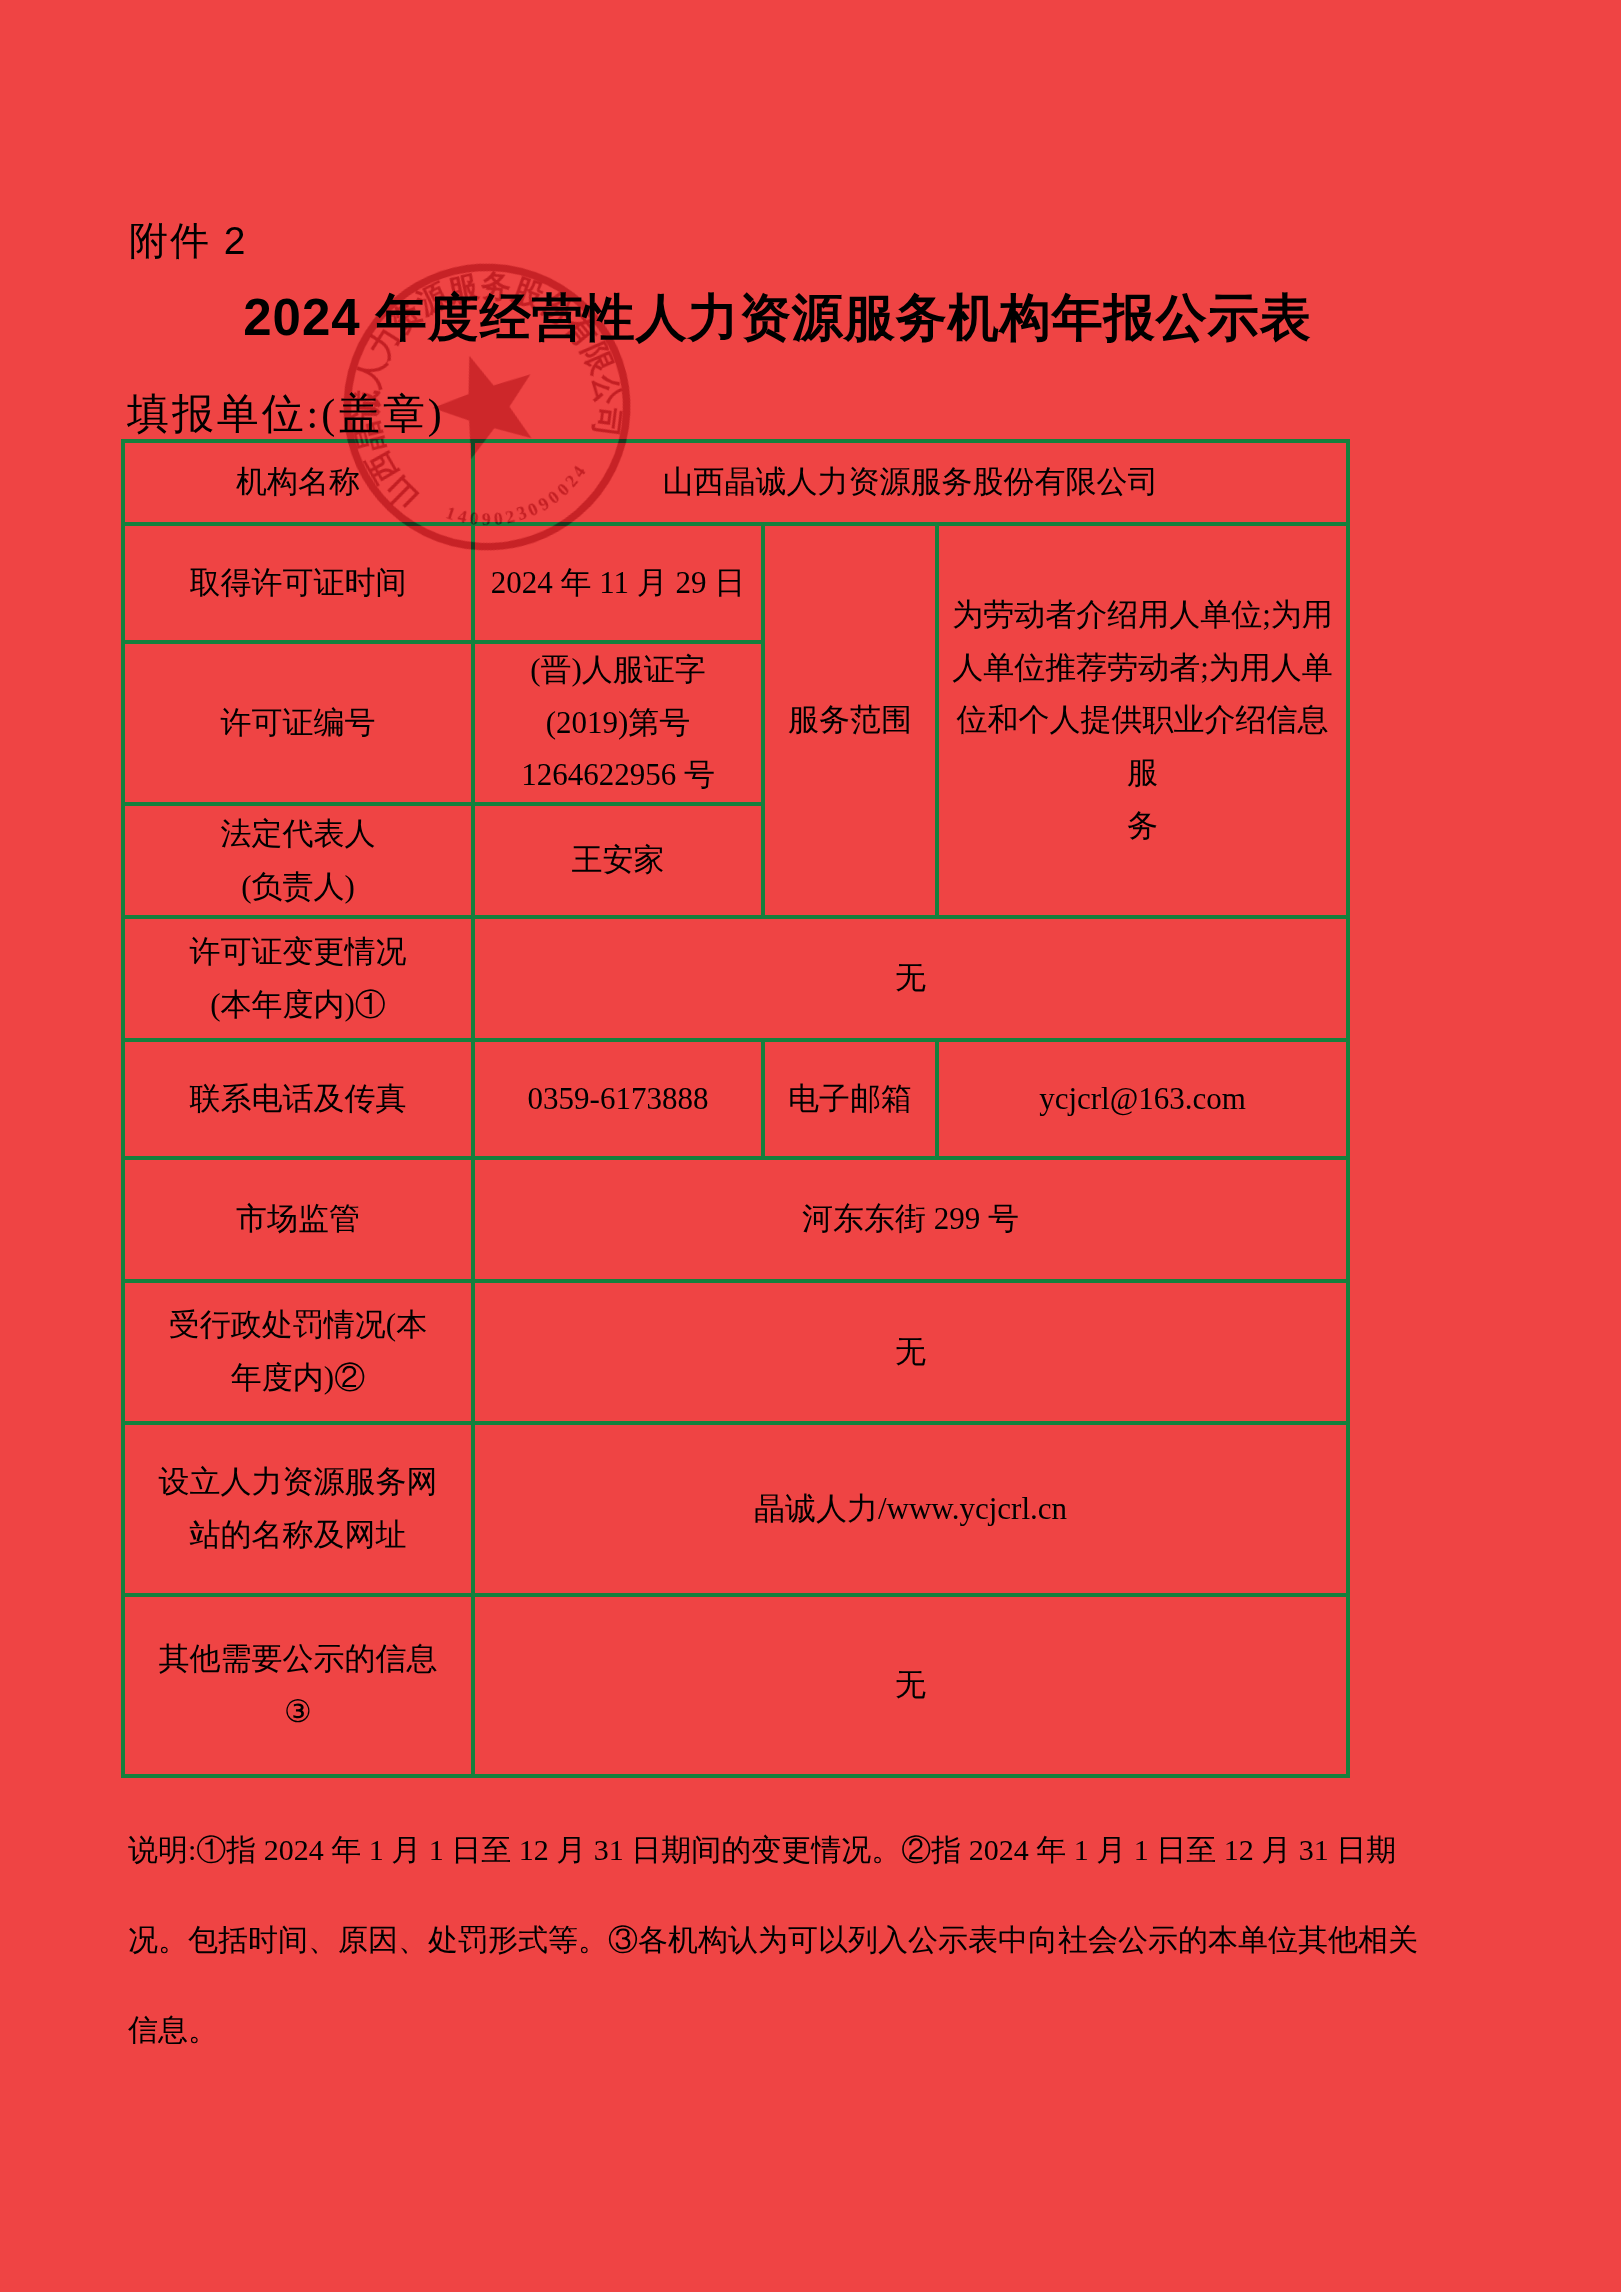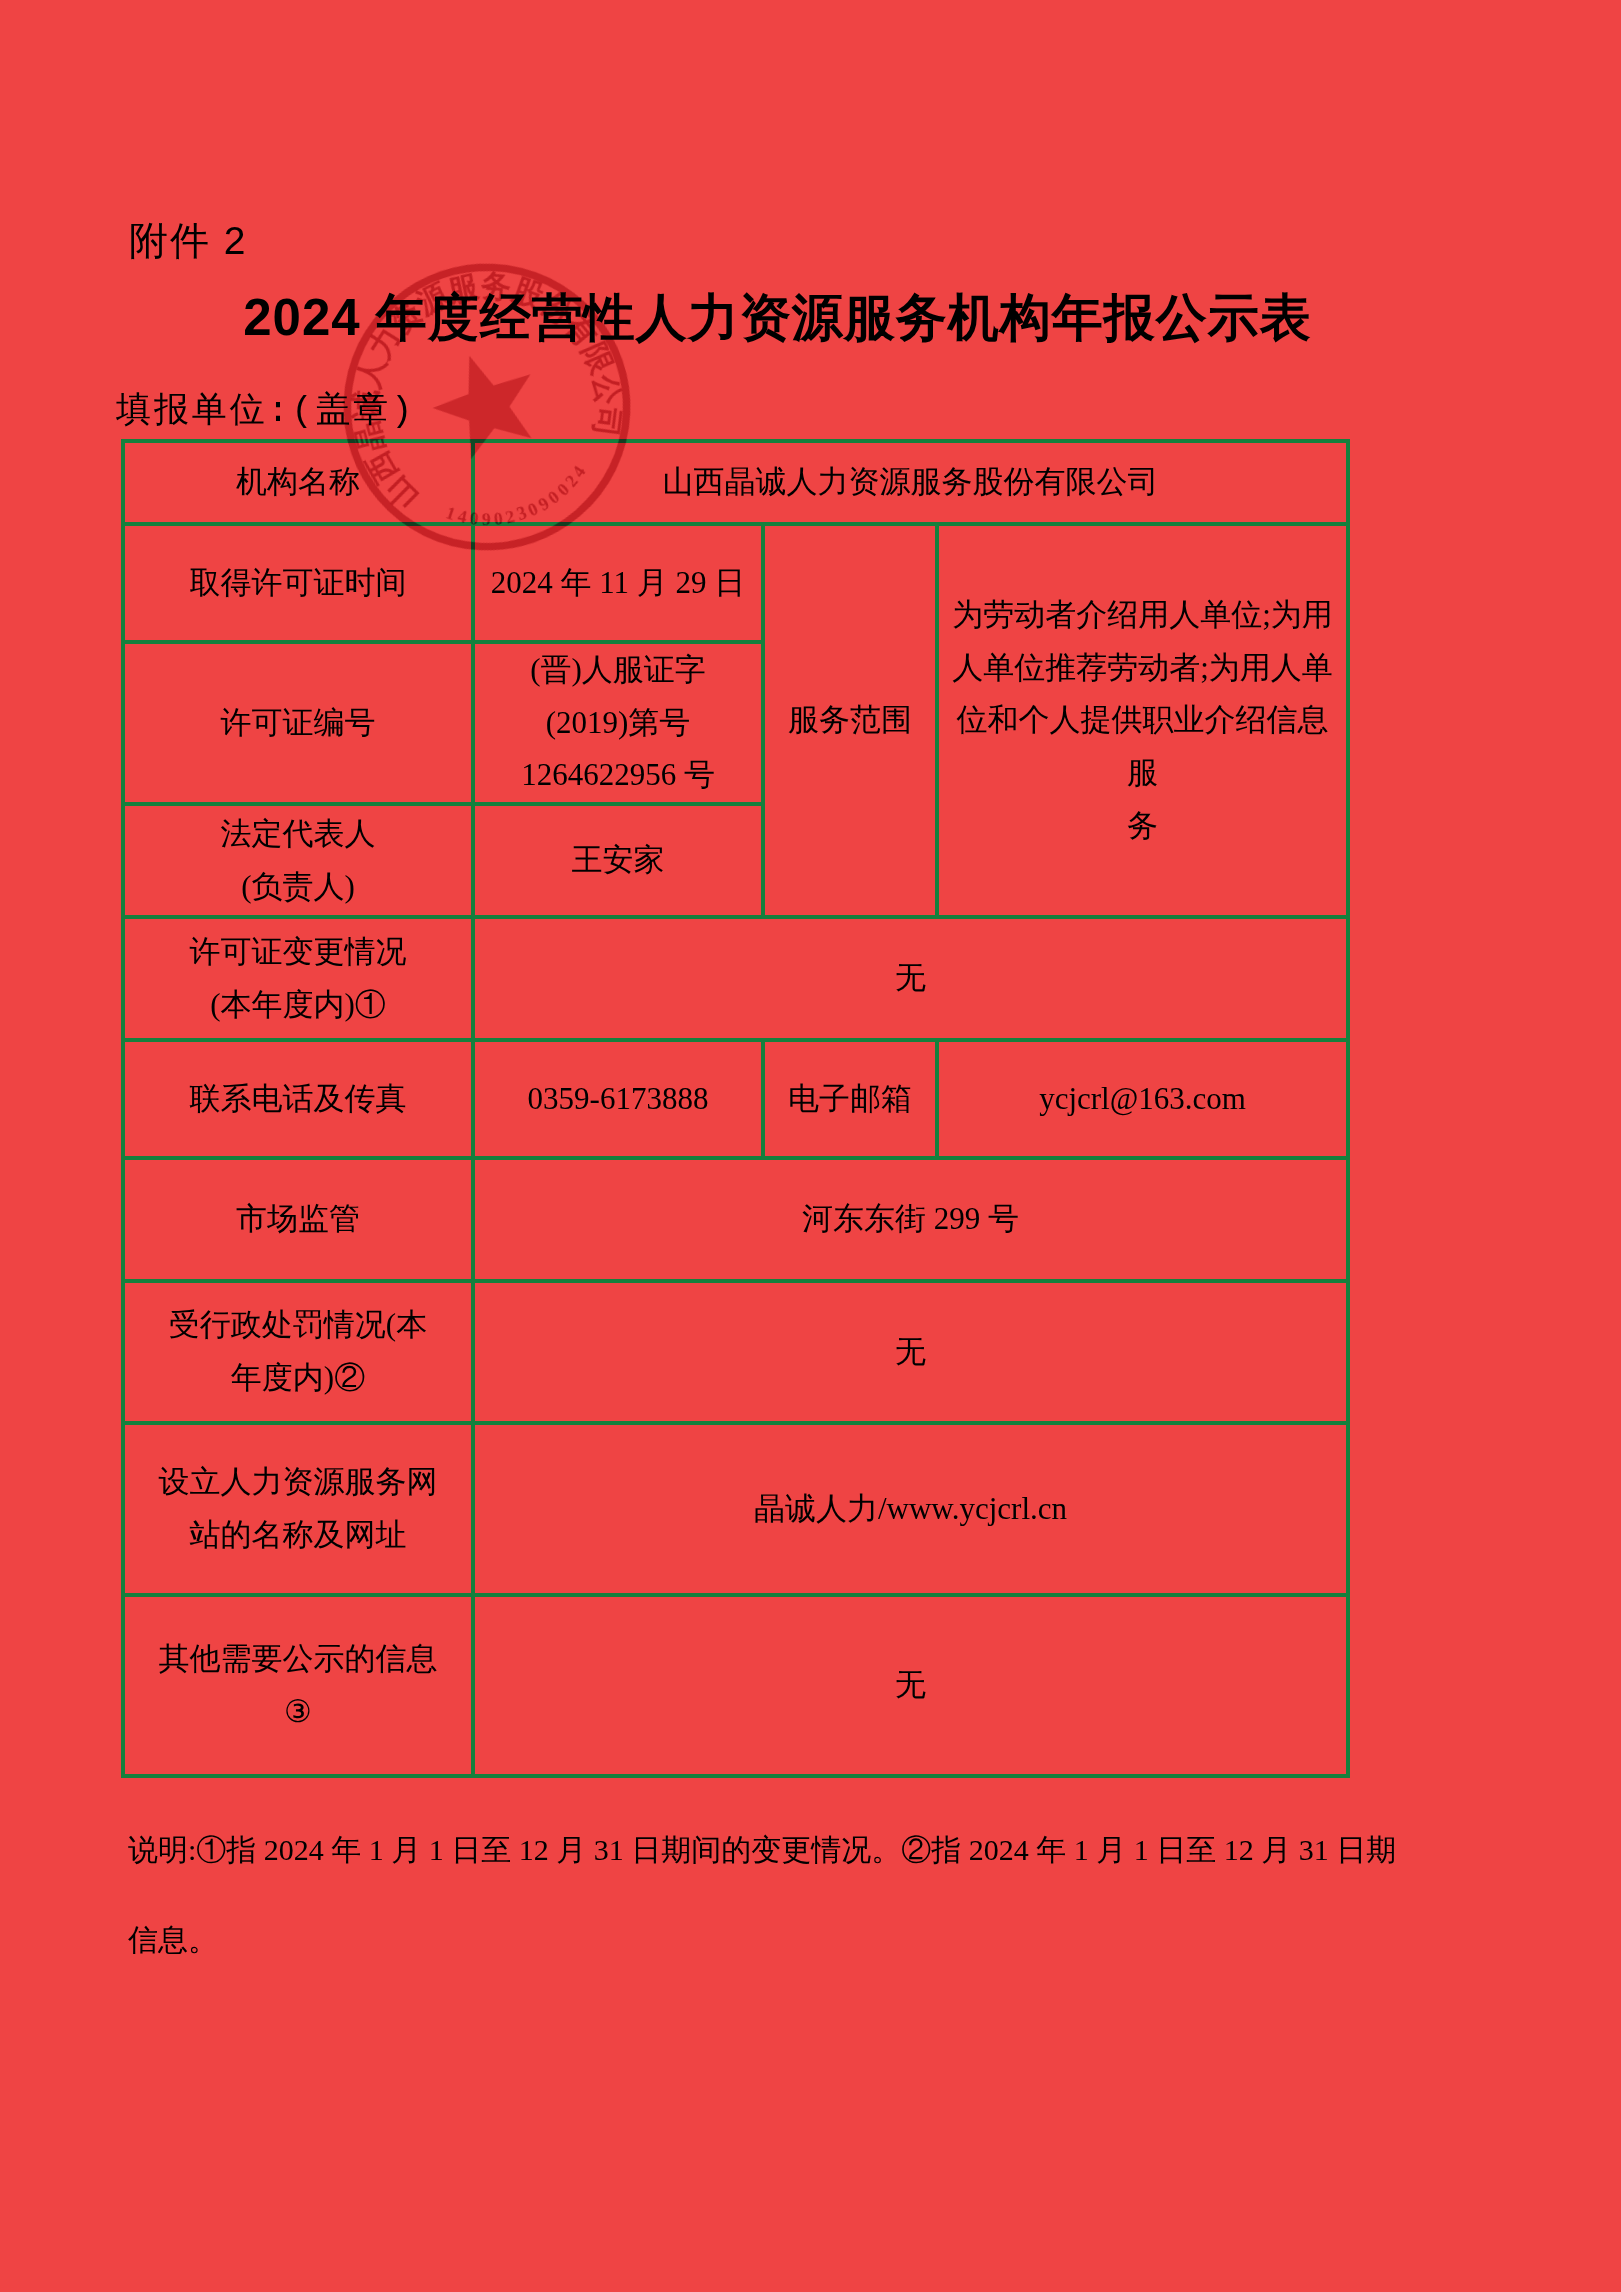--- a/index.html
+++ b/index.html
@@ -19,22 +19,22 @@
   }
   .doc-title {
     position:absolute; left:121px; top:284px; width:1313px;
     text-align:center;
     font-size:51px; font-weight:700;
     font-family:Liberation Sans, sans-serif;
     letter-spacing:1px;
     white-space:nowrap;
   }
   .fill-unit {
-    position:absolute; left:116px; top:386px;
-    font-size:35px; letter-spacing:2.9px;font-family:Liberation Mono, monospace;
+    position:absolute; left:127px; top:386px;
+    font-size:42px; letter-spacing:2.9px;
   }
   table.report {
     position:absolute; left:121px; top:439px;
     border-collapse:collapse; table-layout:fixed;
     width:1225px;
   }
   table.report td {
     border:4px solid #15803d;
     text-align:center; vertical-align:middle;
     font-size:31px; line-height:1.7;
@@ -132,20 +132,21 @@
     <tr style="height:181px">
       <td>其他需要公示的信息
 ③</td>
       <td colspan="3">无</td>
     </tr>
   </tbody>
     </table>
 
   <div class="notes">
     <div class="note-line">说明:①指 2024 年 1 月 1 日至 12 月 31 日期间的变更情况。②指 2024 年 1 月 1 日至 12 月 31 日期</div>
+    <div class="note-line">况。包括时间、原因、处罚形式等。③各机构认为可以列入公示表中向社会公示的本单位其他相关</div>
     <div class="note-line">信息。</div>
   </div>
 
   <svg class="stamp" viewBox="0 0 320 320" xmlns="http://www.w3.org/2000/svg" aria-hidden="true">
     <defs>
       <path id="arcTop" d="M 63.3 227.7 A 118 118 0 1 1 256.7 227.7" fill="none"></path>
       <path id="arcBottom" d="M 63.5 241 A 126 126 0 0 0 256.5 241" fill="none"></path>
     </defs>
     <circle cx="160" cy="160" r="149" fill="none" stroke="#c4495e" stroke-width="8" opacity="0.78"></circle>
     <polygon points="160,102 174.1,140.6 215.2,142.1 182.8,167.4 194.1,206.9 160,184 125.9,206.9 137.2,167.4 104.8,142.1 145.9,140.6" fill="#c4495e" opacity="0.66"></polygon>

